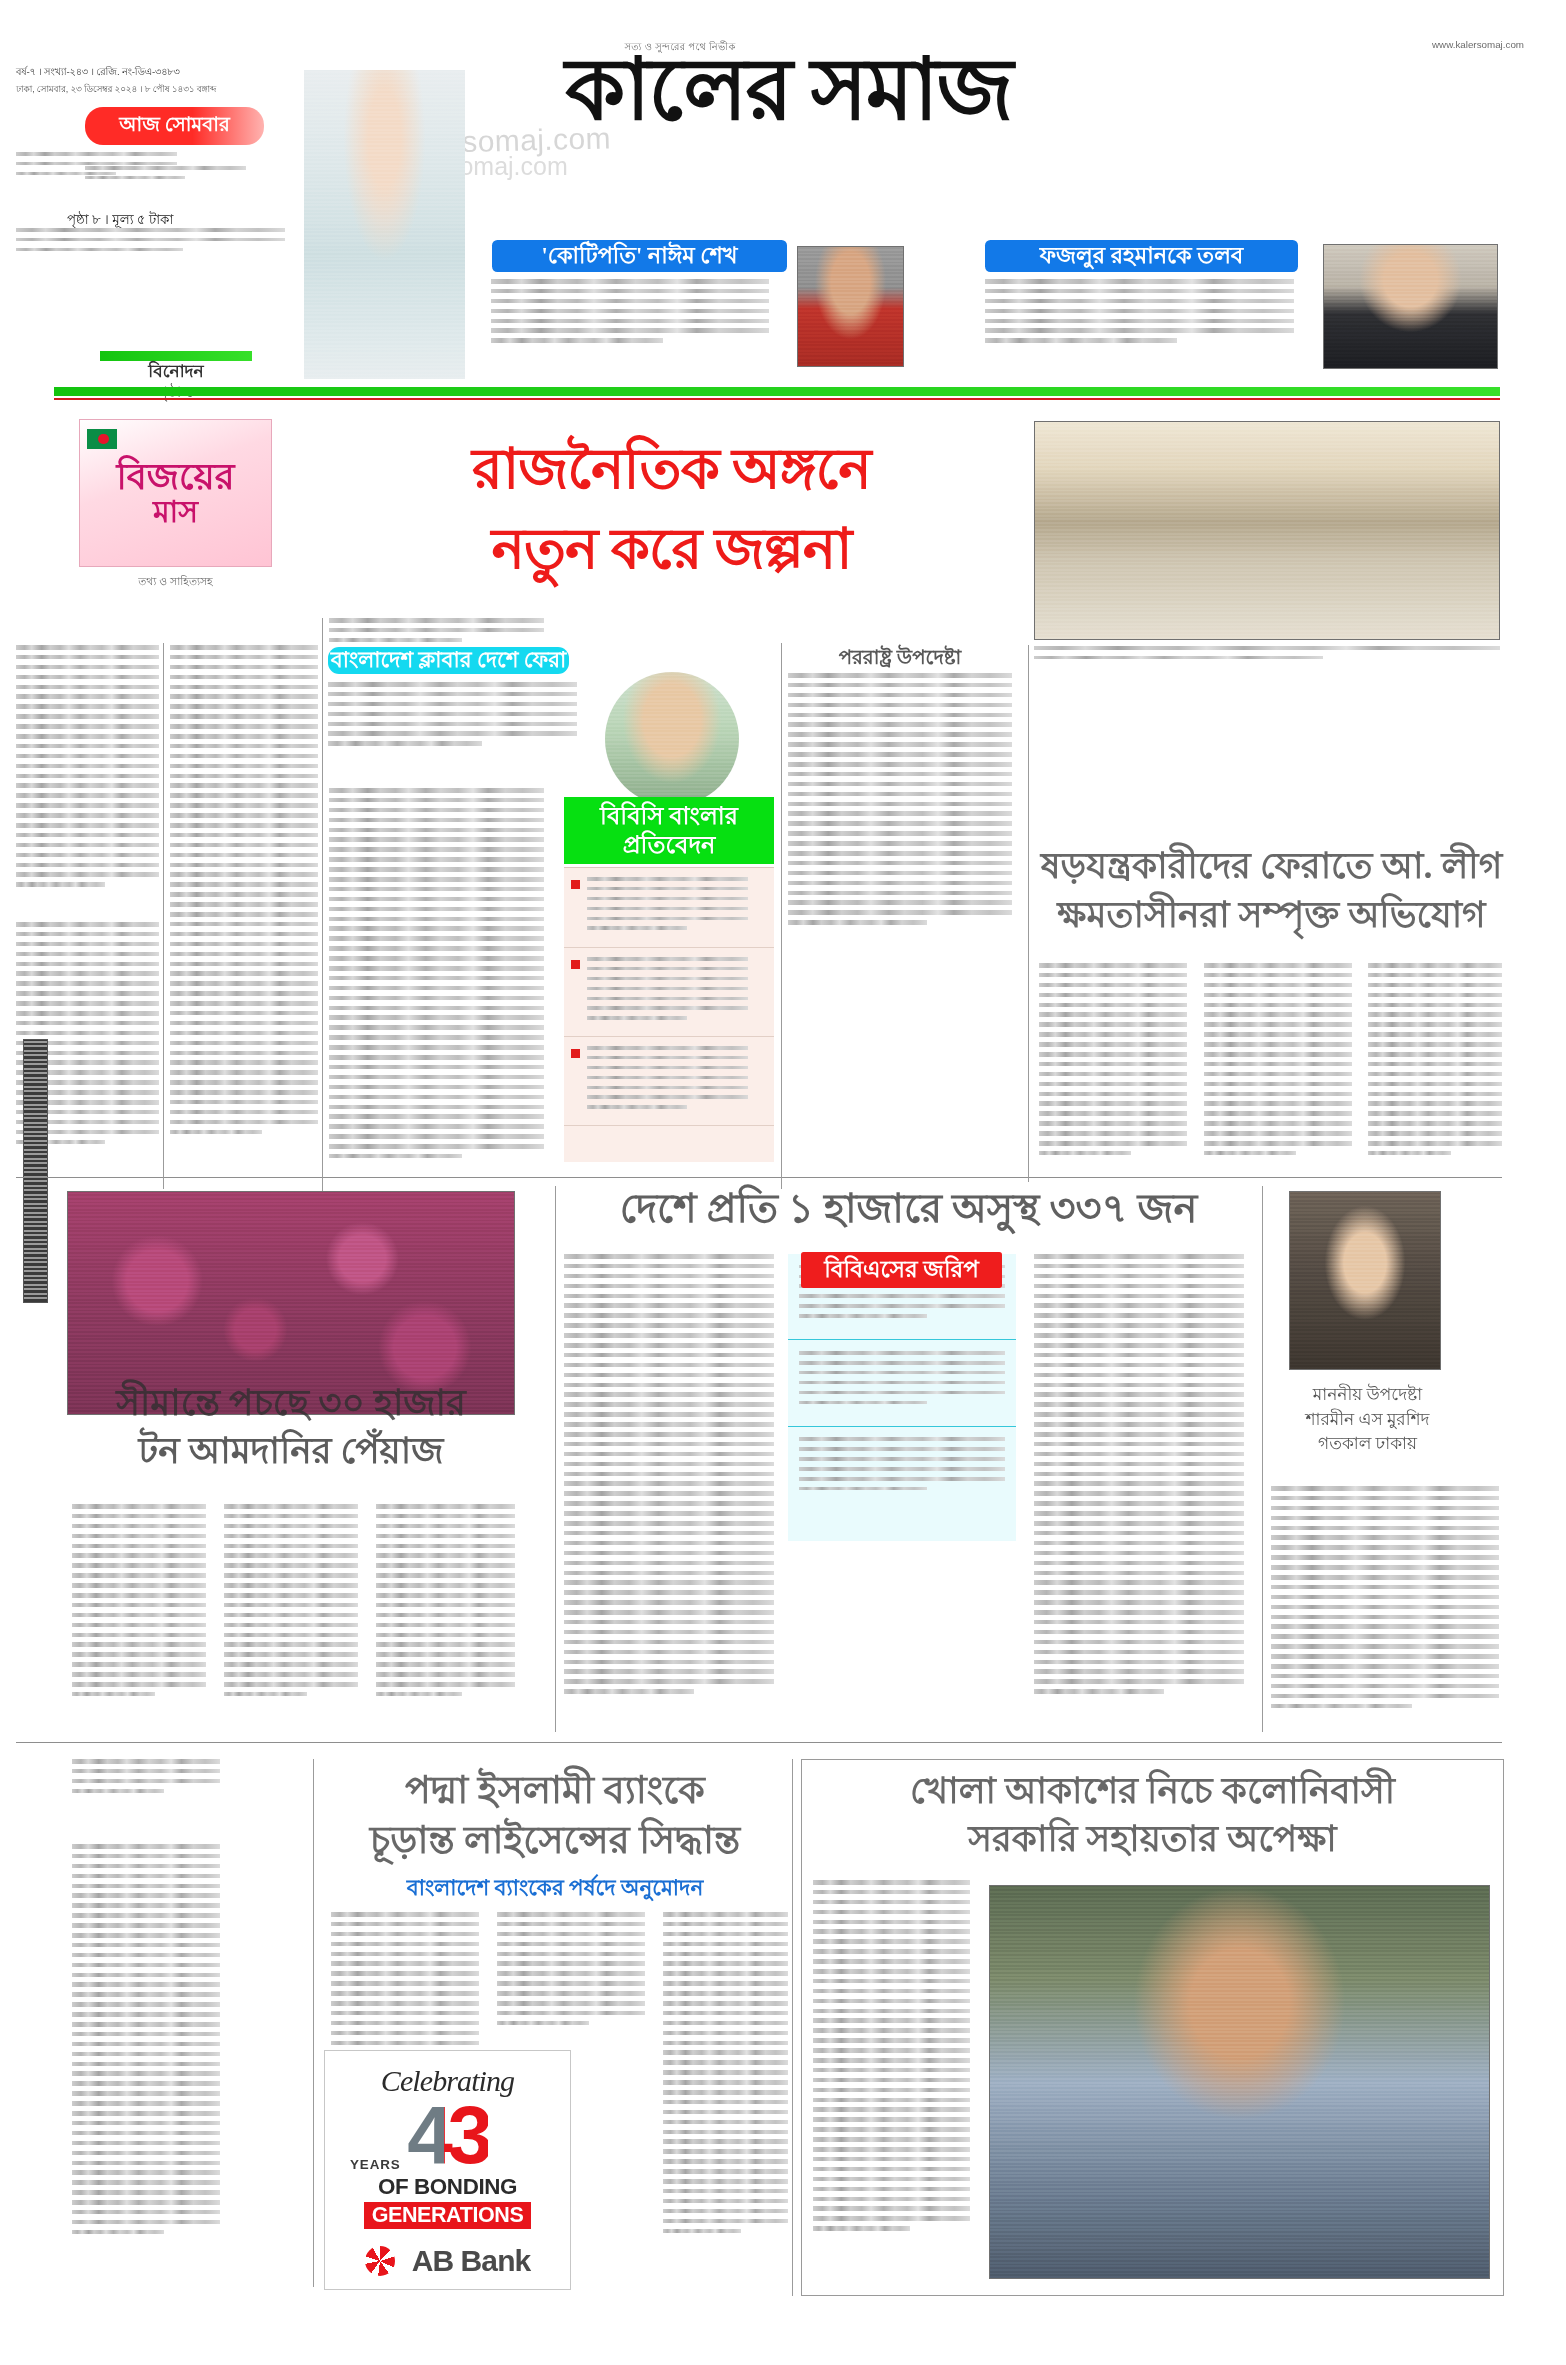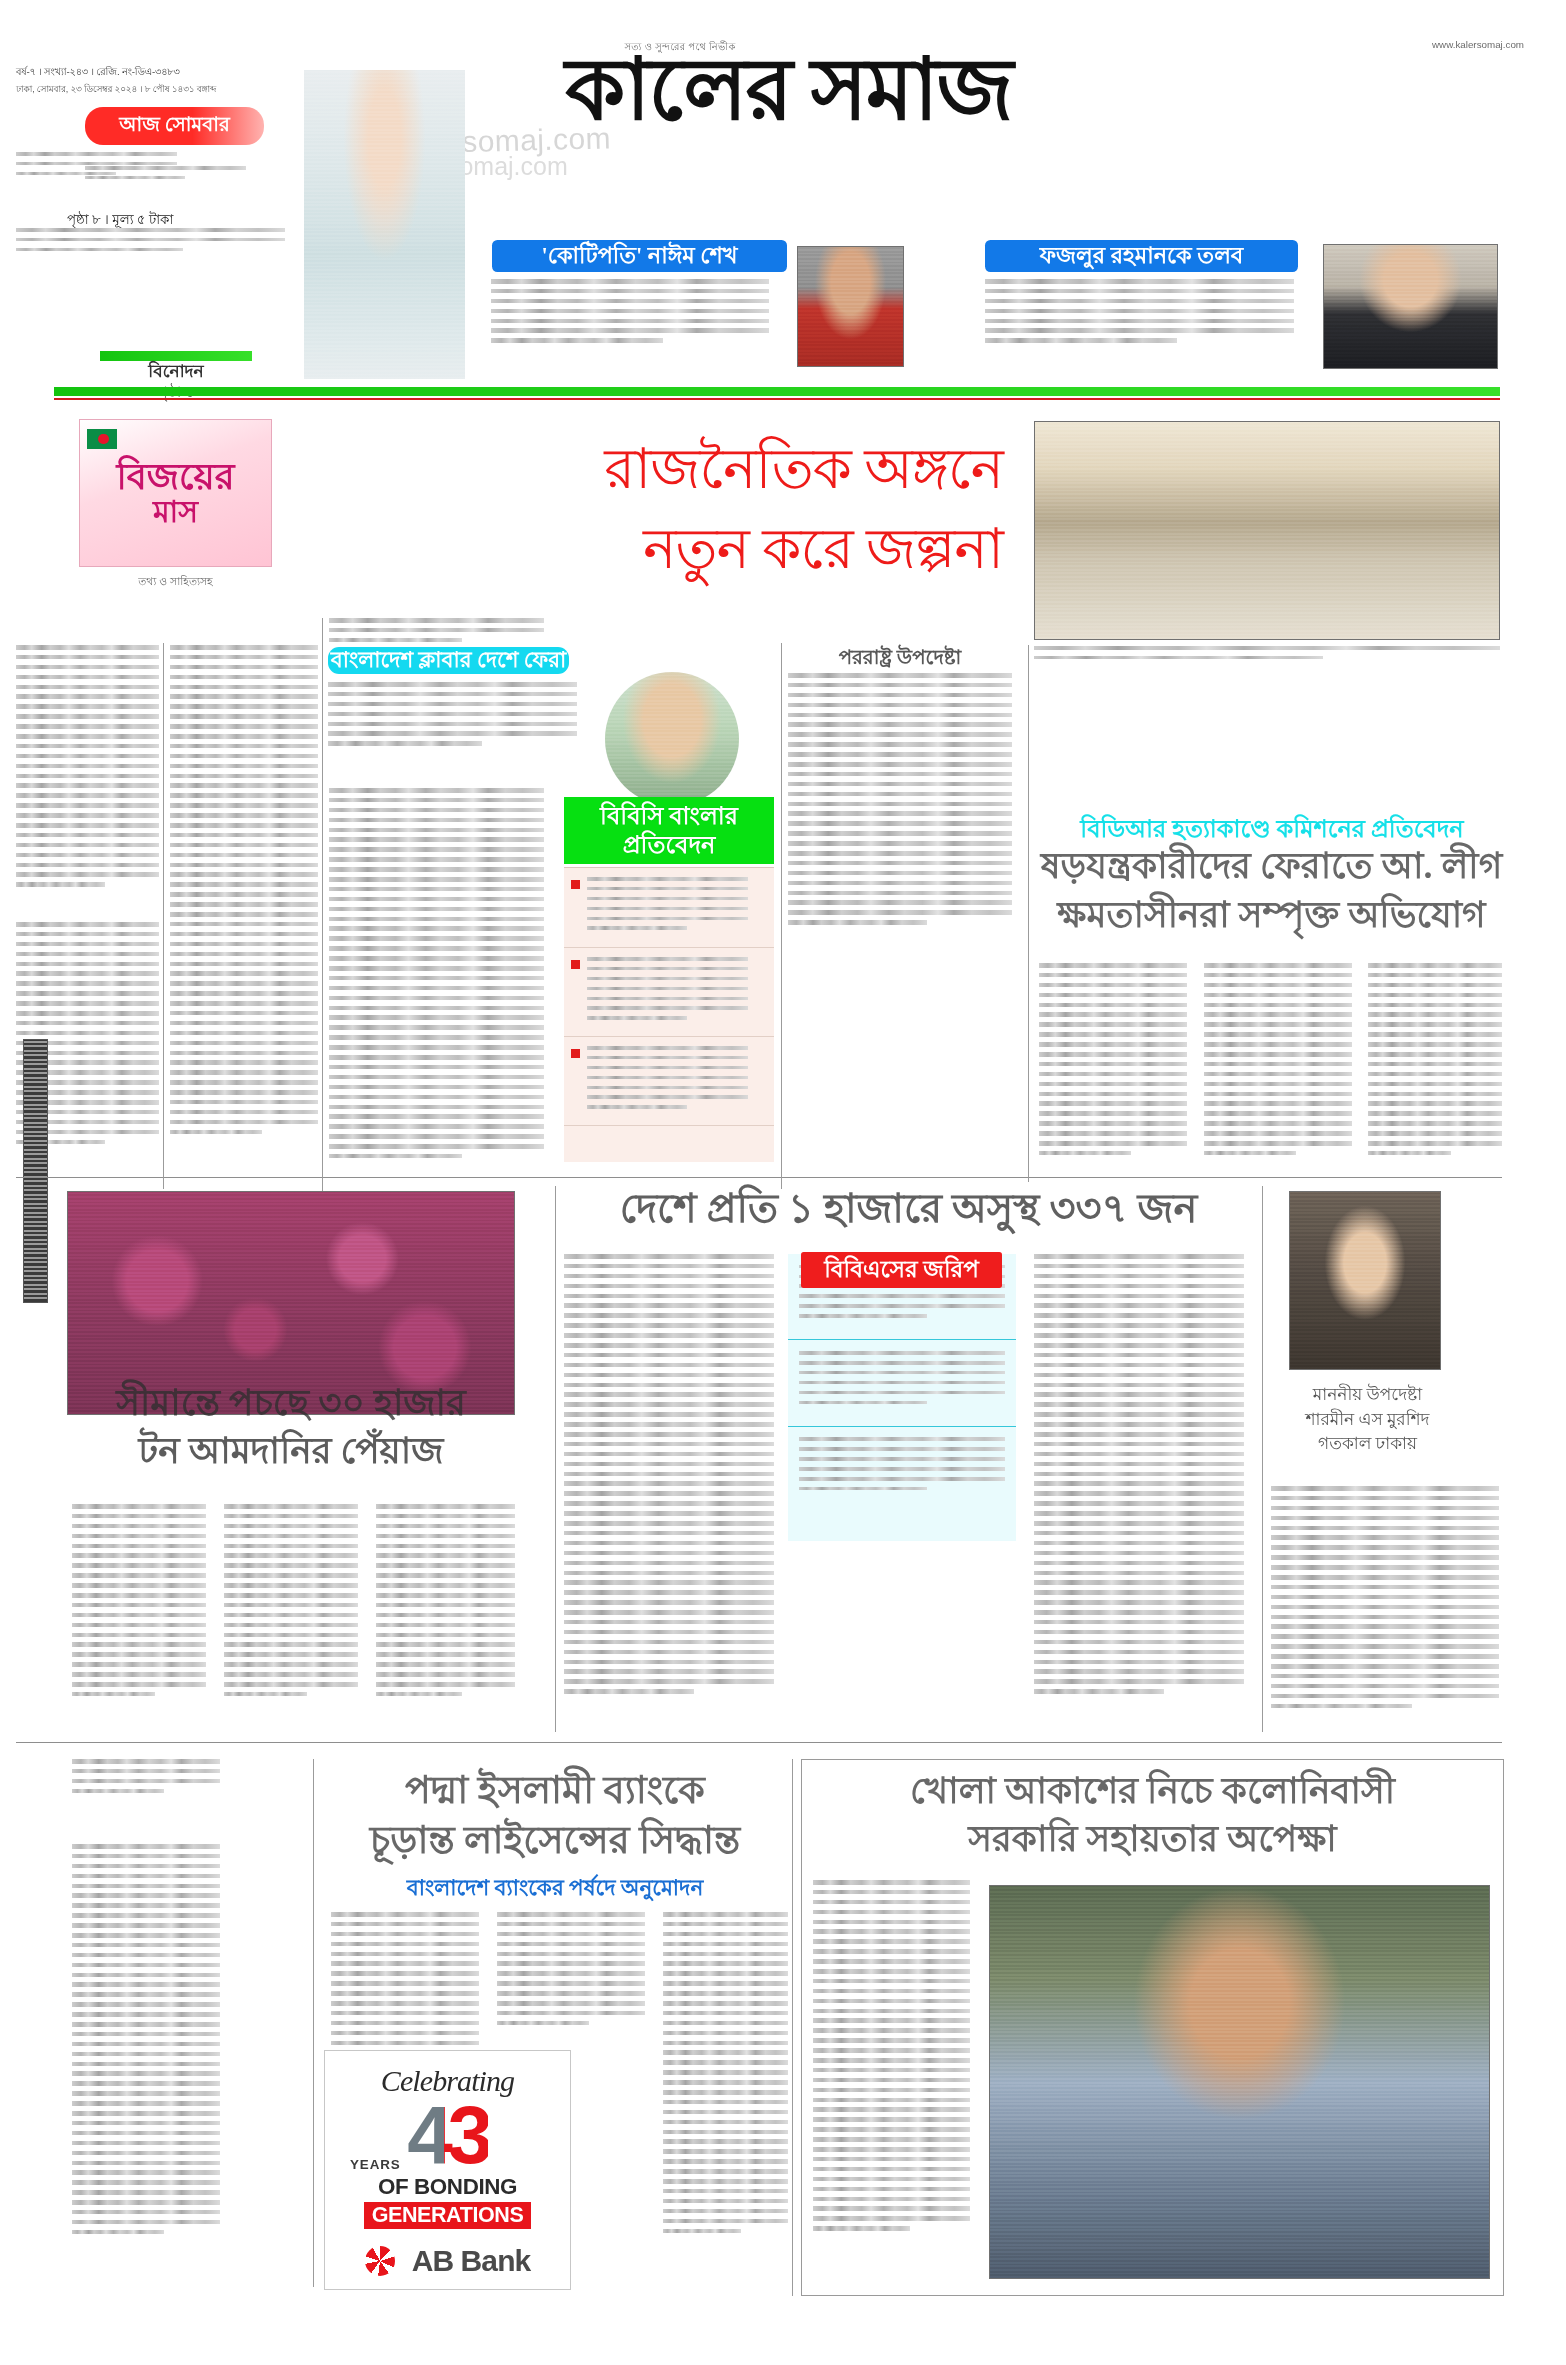--- a/index.html
+++ b/index.html
@@ -127,24 +127,24 @@
   .green-strip {
     position: absolute; height: 9.8px;
     background: linear-gradient(90deg,#13c40f,#37e02a);
   }
 
   
   .hl-red {
     position: absolute;
     color: #ee1b19;
     font-family: "Liberation Serif", serif;
-    font-weight: 400;
+    font-weight: 700;
     letter-spacing: -0.9px;
     line-height: 1.1;
-    text-align: right;
+    text-align: center;
   }
   .hl-black {
     position: absolute;
     color: #2f2f2f;
     font-family: "Liberation Serif", serif;
     font-weight: 700;
     line-height: 1.16;
     text-align: center;
     opacity: .72;
     filter: blur(0.5px);
@@ -632,21 +632,20 @@
       <i></i>
       <i></i>
       <i></i>
       <i></i>
       <i></i>
       <i></i>
       <i></i>
       <i></i>
   </div>
 
-  <div class="hl-cyan" style="left:1039px;top:810px;width:466px;">বিডিআর হত্যাকাণ্ডে কমিশনের প্রতিবেদন</div>
   <div class="hl-black" style="left:1034px;top:846px;width:475px;font-size:36px;">ষড়যন্ত্রকারীদের ফেরাতে আ. লীগ</div>
   <div class="hl-black" style="left:1034px;top:895px;width:475px;font-size:36px;">ক্ষমতাসীনরা সম্পৃক্ত অভিযোগ</div>
 
   <div class="tx dense" style="left:1039px;top:963px;width:148px;height:206px;">
     <i></i>
       <i></i>
       <i></i>
       <i></i>
       <i></i>
       <i></i>

